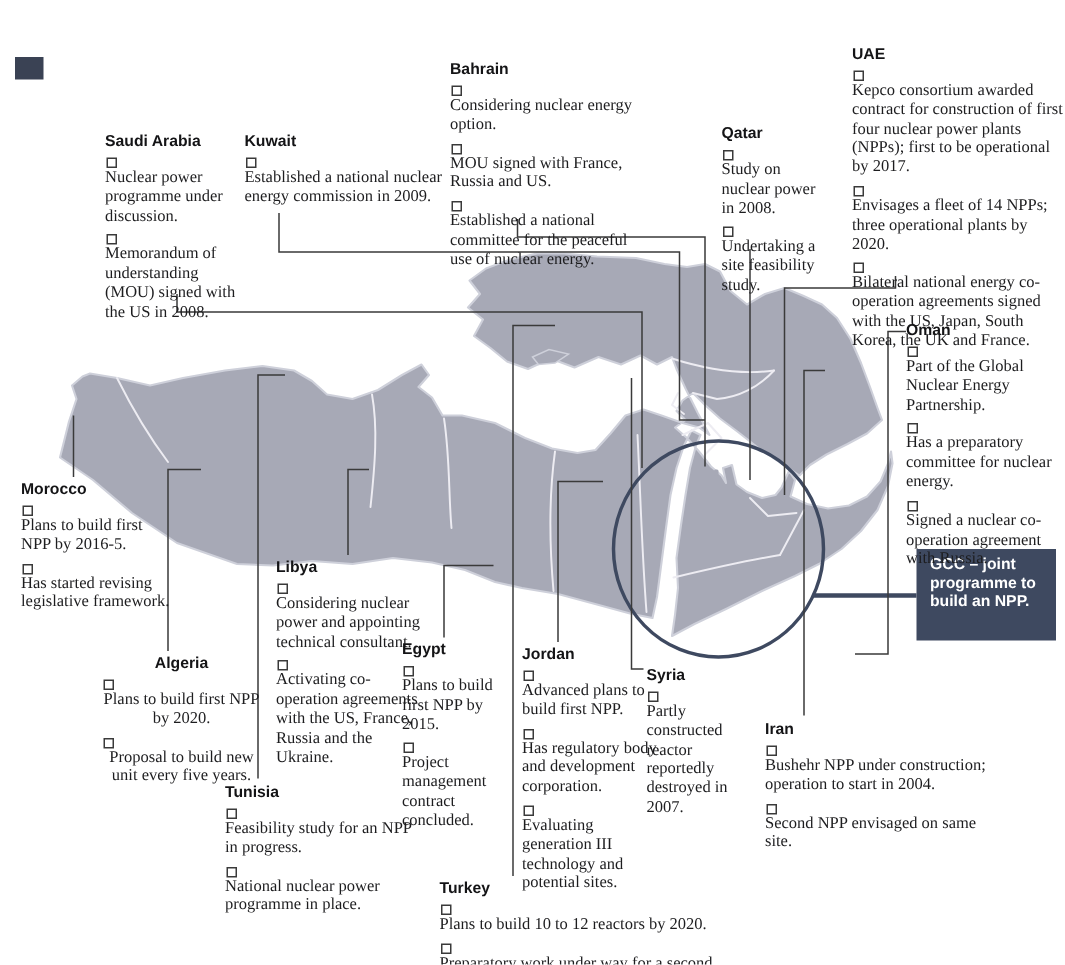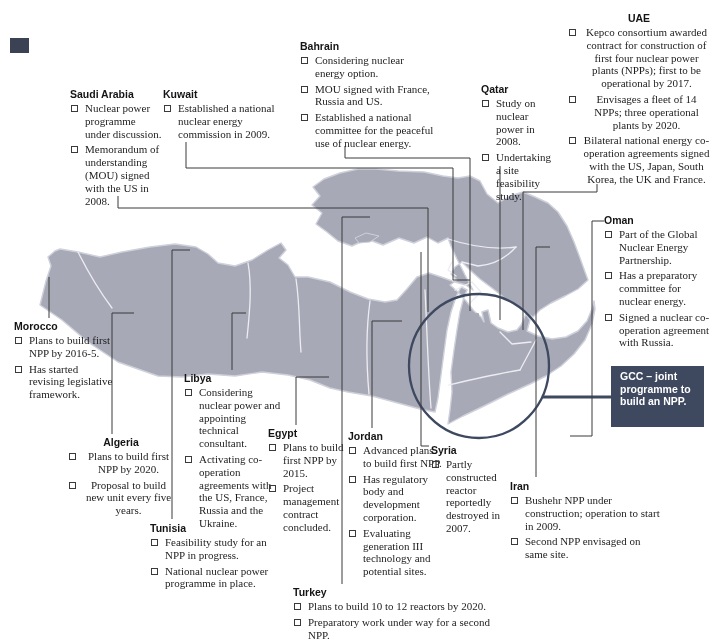--- a/index.html
+++ b/index.html
@@ -1,21 +1,21 @@
 <!DOCTYPE html>
 <html><head>
 <meta charset="utf-8">
 <style>
   html,body{margin:0;padding:0;}
   body{background:#ffffff;font-family:"Liberation Serif", serif;}
   #stage{position:relative;width:710px;height:643px;background:#ffffff;overflow:hidden;}
   #map-svg{position:absolute;left:0;top:0;}
   .note{position:absolute;color:#1d1d1f;font-size:11px;line-height:12.8px;}
   .note-title{font-family:"Liberation Sans", sans-serif;font-weight:bold;font-size:10.5px;line-height:12px;margin-bottom:2px;color:#141416;}
-  .bullet{display:flex;margin:0 0 3px 0;}
+  .bullet{display:flex;margin:0 0 3px 0;flex-direction:column;}
   .sq{flex:0 0 5px;width:5px;height:5px;border:1px solid #3a3a3a;margin:3px 7px 0 1px;background:transparent;}
   .bt{display:block;}
   #gcc-box{position:absolute;left:611px;top:366px;width:93px;height:61px;background:#3e4960;color:#ffffff;
     font-family:"Liberation Sans", sans-serif;font-weight:bold;font-size:10.5px;line-height:12.5px;
     padding:4px 8px 0 9px;box-sizing:border-box;}
   #page-marker{position:absolute;left:10px;top:38px;width:19px;height:15px;background:#3a4254;}
 </style>
 </head>
 <body>
 
@@ -123,21 +123,21 @@
         <div class="note-title">Qatar</div>
         <div class="bullet">
           <span class="sq"></span>
           <span class="bt">Study on nuclear power in 2008.</span>
         </div>
         <div class="bullet">
           <span class="sq"></span>
           <span class="bt">Undertaking a site feasibility study.</span>
         </div>
       </div>
-      <div class="note" style="left: 568px; top: 12px; width: 142px; text-align: center;">
+      <div class="note" style="left: 568px; top: 30px; width: 142px;">
         <div class="note-title">UAE</div>
         <div class="bullet">
           <span class="sq"></span>
           <span class="bt">Kepco consortium awarded contract for construction of first four nuclear power plants (NPPs); first to be operational by 2017.</span>
         </div>
         <div class="bullet">
           <span class="sq"></span>
           <span class="bt">Envisages a fleet of 14 NPPs; three operational plants by 2020.</span>
         </div>
         <div class="bullet">
@@ -245,21 +245,21 @@
         </div>
         <div class="bullet">
           <span class="sq"></span>
           <span class="bt">Preparatory work under way for a second NPP.</span>
         </div>
       </div>
       <div class="note" style="left: 510px; top: 480px; width: 152px;">
         <div class="note-title">Iran</div>
         <div class="bullet">
           <span class="sq"></span>
-          <span class="bt">Bushehr NPP under construction; operation to start in 2009.</span>
+          <span class="bt">Bushehr NPP under construction; operation to start in 2004.</span>
         </div>
         <div class="bullet">
           <span class="sq"></span>
           <span class="bt">Second NPP envisaged on same site.</span>
         </div>
       </div>
     </div>
 </div>
 
 </body></html>

